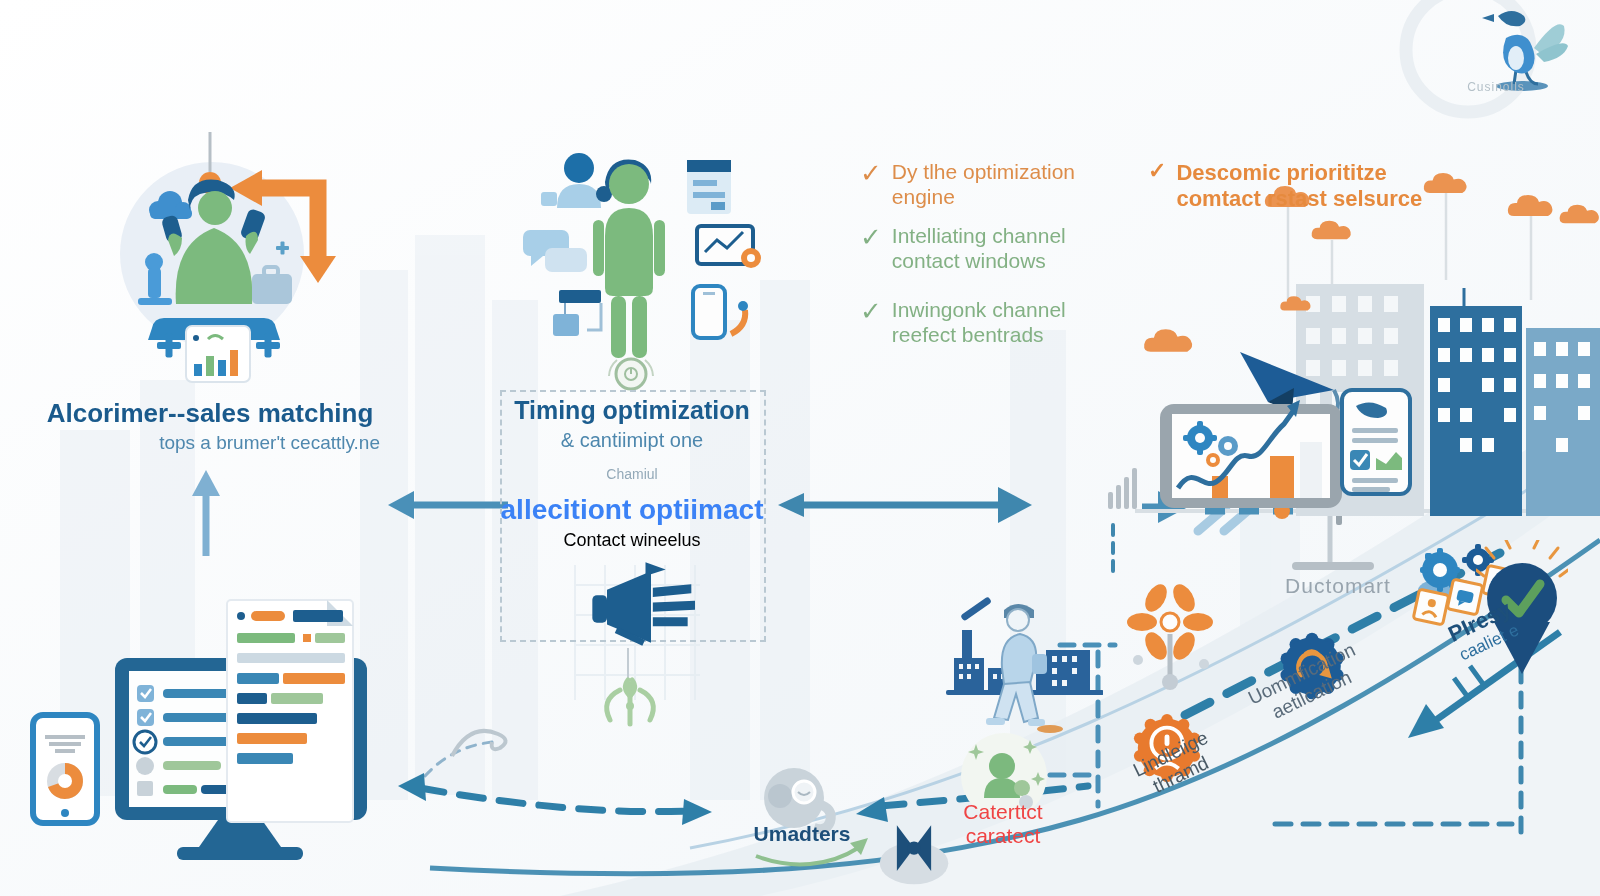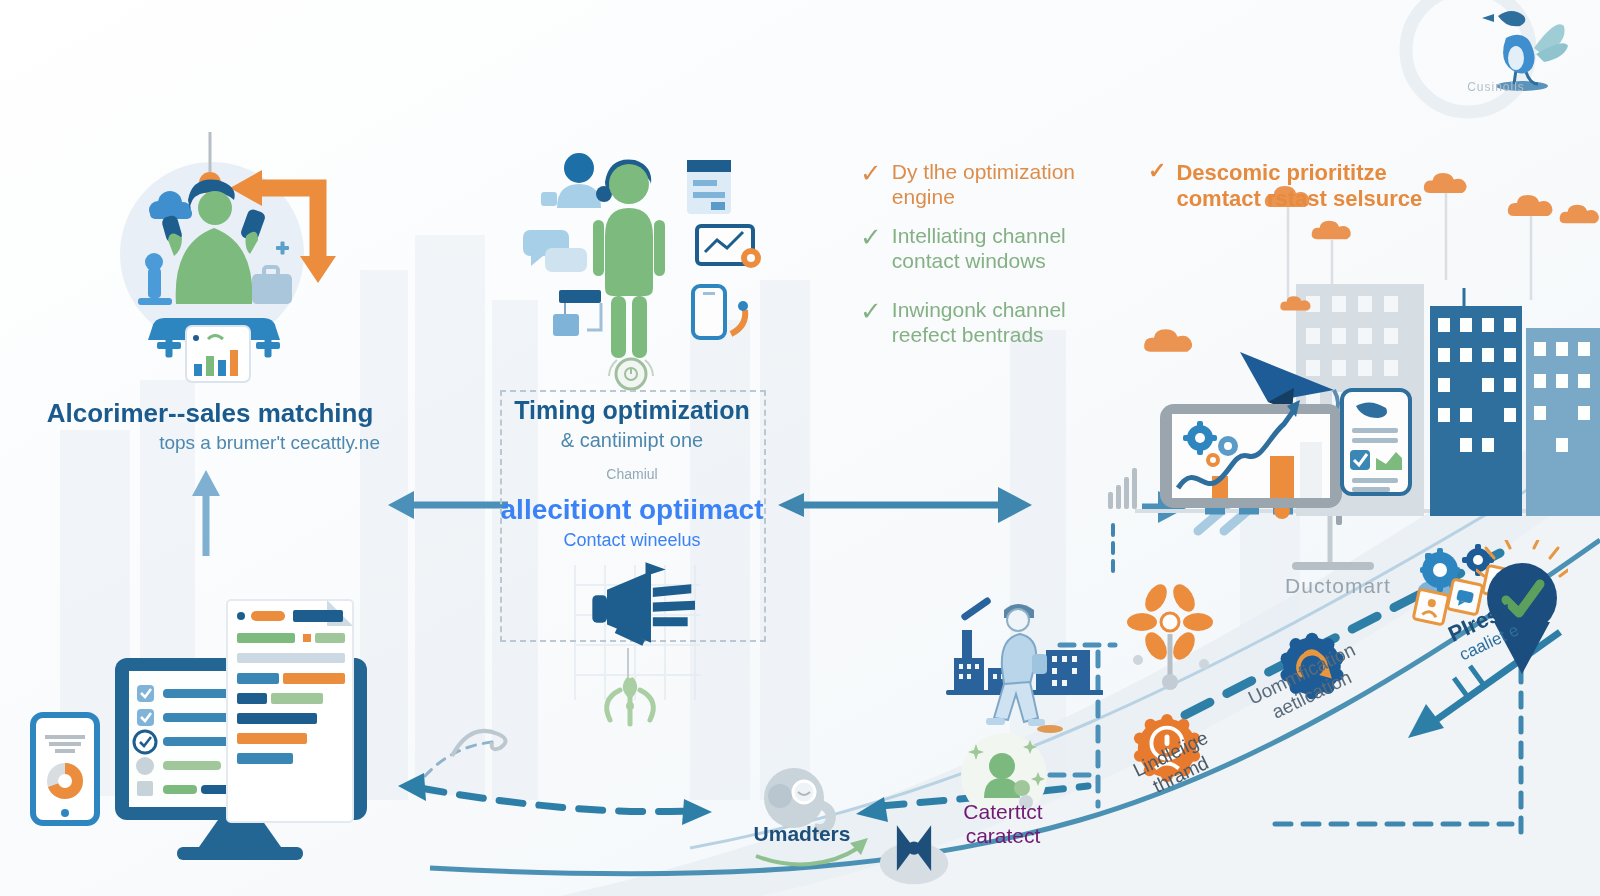--- a/index.html
+++ b/index.html
@@ -16,29 +16,29 @@
   .c-orange-bold{color:#e68a3e;font-weight:700;font-size:22px;}
   .left-head{top:398px;left:40px;width:340px;text-align:center;}
   .left-head .h{font-size:26px;font-weight:700;color:#1a5a8c;}
   .left-head .s{font-size:19px;color:#4f88ae;margin-top:3px;text-align:right;}
   .dash-box{left:500px;top:390px;width:262px;height:248px;border:2px dashed #b9c8d2;}
   .box-text{left:500px;top:396px;width:264px;text-align:center;}
   .bt1{font-size:25px;font-weight:700;color:#1b5c8e;}
   .bt2{font-size:20px;color:#4d87ad;margin-top:4px;}
   .bt3{font-size:14px;color:#93a9b8;margin-top:14px;}
   .bt4{font-size:28px;font-weight:700;color:#3b82f6;margin-top:12px;}
-  .bt5{font-size:18px;color:#3b82f6;margin-top:4px;}
+  .bt5{font-size:18px;color:#000000;margin-top:4px;}
   .ductomart{left:1268px;top:574px;width:140px;text-align:center;font-size:21px;color:#98a4ae;letter-spacing:1px;}
   .rot-label{text-align:center;line-height:1.2;}
   .piresy{left:1424px;top:608px;width:120px;transform:rotate(-25deg);}
   .piresy .l1{font-size:22px;font-weight:700;color:#1d4f7a;}
   .piresy .l2{font-size:17px;color:#2e6f9e;}
   .commf{left:1212px;top:662px;width:190px;transform:rotate(-26deg);color:#5a6b7a;font-size:19px;}
   .lindl{left:1096px;top:742px;width:160px;transform:rotate(-26deg);color:#4a5a66;font-size:19px;}
-  .catert{left:938px;top:800px;width:130px;text-align:center;font-size:21px;color:#701a75;line-height:1.15;}
+  .catert{left:938px;top:800px;width:130px;text-align:center;font-size:21px;color:#ef4444;line-height:1.15;}
   .umadters{left:740px;top:822px;width:124px;text-align:center;font-size:21px;font-weight:600;color:#1d4f7a;}
   .cusinolls{left:1448px;top:80px;width:96px;text-align:center;font-size:12px;color:#b4c0c8;letter-spacing:1px;}
 </style>
 </head>
 <body>
 
 <div class="stage">
 
   <svg class="ab" style="left:0;top:0;" width="1600" height="896" viewBox="0 0 1600 896">
     <defs>

